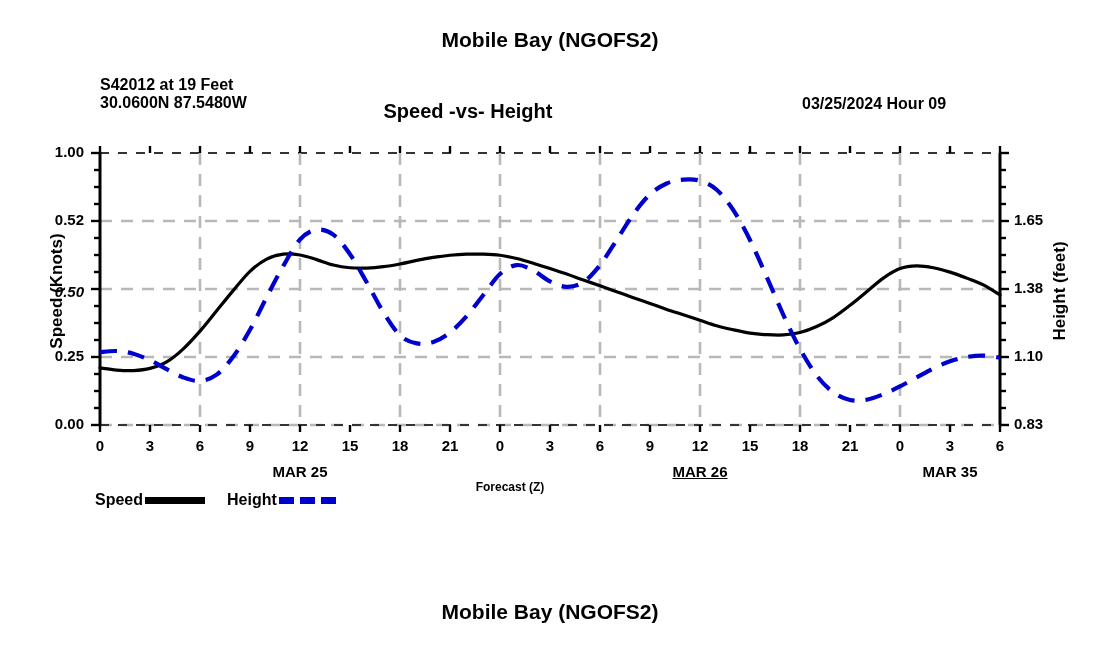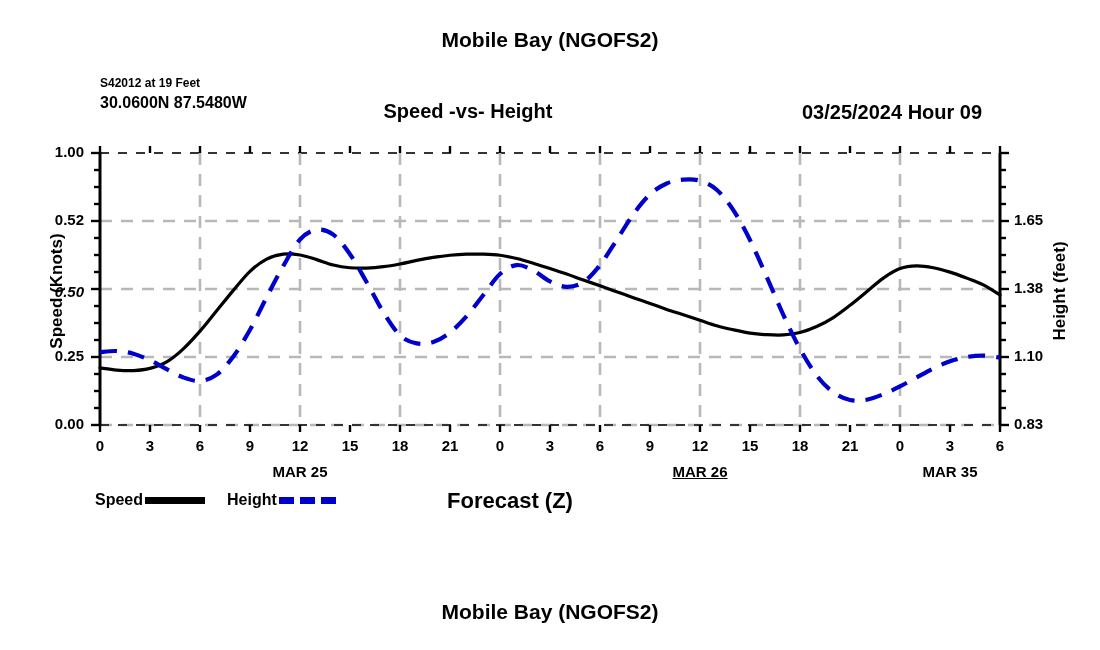--- a/index.html
+++ b/index.html
@@ -43,29 +43,29 @@
     font-size: 21px;
   }
   #subtitle-center {
     left: 0; top: 100px;
     width: 936px;
     text-align: center;
     font-size: 20px;
   }
   #station-line1 {
     left: 100px; top: 76px;
-    font-size: 12px;
+    font-size: 16px;
   }
   #station-line2 {
     left: 100px; top: 94px;
     font-size: 16px;
   }
   #run-time {
-    left: 802px; top: 101px;
-    font-size: 20px;
+    left: 802px; top: 95px;
+    font-size: 16px;
   }
   
   #ylabel-left {
     left: -43px; top: 281px;
     width: 200px;
     text-align: center;
     font-size: 17px;
     transform: rotate(-90deg);
     transform-origin: center center;
   }
@@ -74,22 +74,21 @@
     width: 200px;
     text-align: center;
     font-size: 17px;
     transform: rotate(-90deg);
     transform-origin: center center;
   }
   #xlabel {
     left: 0; top: 480px;
     width: 1020px;
     text-align: center;
-    font-size: 22px;
-    margin-top: 8px;
+    font-size: 12px;
   }
   
   .ytick-left {
     font-size: 15px;
     text-align: right;
     width: 60px;
   }
   .ytick-right {
     font-size: 15px;
     text-align: left;

